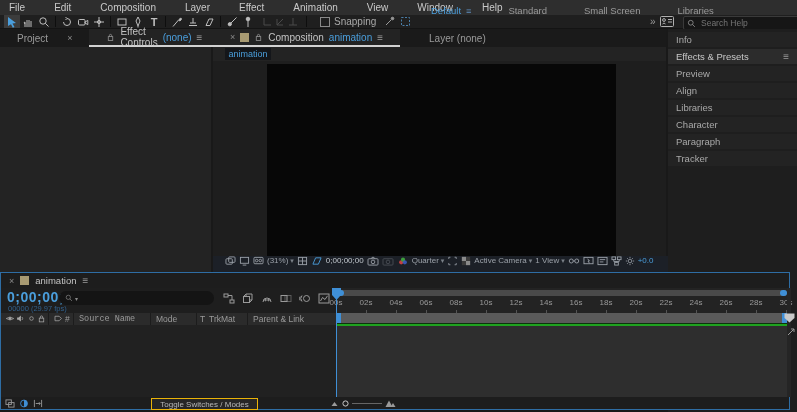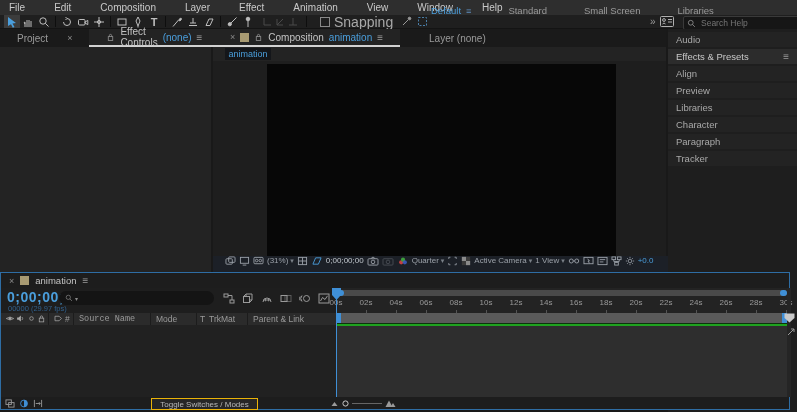--- a/index.html
+++ b/index.html
@@ -12,21 +12,21 @@
   .menubar{left:0;top:0;width:797px;height:15px;background:#2e2e2e;display:flex;align-items:center;padding-left:2px;box-sizing:border-box;}
   .menu-item{font-size:10px;color:#c9c9c9;padding:0 7px;line-height:15px;cursor:default;}
 
   
   .toolbar{left:0;top:15px;width:797px;height:14px;background:#1f1f1f;display:flex;align-items:center;border-bottom:1px solid #141414;box-sizing:border-box;}
   .tools{display:flex;align-items:center;padding-left:4px;}
   .tool{width:16px;height:13px;display:flex;align-items:center;justify-content:center;}
   .tool.active{background:#3c3c3c;}
   .sep{width:1px;height:11px;background:#0e0e0e;margin:0 3px;flex:none;}
   .axis-group{display:flex;gap:3px;opacity:.35;margin-left:6px;}
-  .snap-wrap{display:flex;align-items:center;gap:4px;margin-left:10px;font-size:14px;color:#a8a8a8;}
+  .snap-wrap{display:flex;align-items:center;gap:4px;margin-left:10px;font-size:10px;color:#a8a8a8;}
   .snap-box{width:8px;height:8px;border:1px solid #8a8a8a;background:transparent;}
   .workspaces{left:420px;top:4px;height:14px;display:flex;align-items:center;}
   .ws-item{font-size:9.5px;color:#9a9a9a;padding:0 11px;line-height:14px;display:flex;align-items:center;gap:5px;}
   .ws-item.active{color:#4a9edc;}
   .ws-menu{color:#5f8fc0;font-size:9px;}
   .ws-overflow{font-size:10px;color:#9a9a9a;padding:0 6px;}
   .ws-manager{left:660px;top:16px;}
   .help-search{left:683px;top:16px;width:110px;height:12px;background:#161616;border:1px solid #3a3a3a;border-radius:2px;display:flex;align-items:center;gap:3px;padding:0 3px;}
   .help-search input{background:transparent;border:none;outline:none;color:#9a9a9a;font-size:8.5px;width:90px;font-family:"Liberation Sans",sans-serif;}
 
@@ -411,31 +411,31 @@
             <circle cx="6" cy="6" r="2.2"></circle>
             <path d="M6 1 V2.5 M6 9.5 V11 M1 6 H2.5 M9.5 6 H11 M2.5 2.5 L3.5 3.5 M8.5 8.5 L9.5 9.5 M9.5 2.5 L8.5 3.5 M3.5 8.5 L2.5 9.5"></path>
           </svg>
         </span>
       <span class="blue">+0.0</span>
     </div>
   </div>
 
   <div class="abs sidebar">
       <div class="side-row">
-        <span class="side-label">Audio</span>
+        <span class="side-label">Info</span>
       </div>
       <div class="side-row active">
         <span class="side-label">Effects &amp; Presets</span>
         <span class="side-menu">≡</span>
       </div>
       <div class="side-row">
+        <span class="side-label">Preview</span>
+      </div>
+      <div class="side-row">
         <span class="side-label">Align</span>
-      </div>
-      <div class="side-row">
-        <span class="side-label">Preview</span>
       </div>
       <div class="side-row">
         <span class="side-label">Libraries</span>
       </div>
       <div class="side-row">
         <span class="side-label">Character</span>
       </div>
       <div class="side-row">
         <span class="side-label">Paragraph</span>
       </div>

